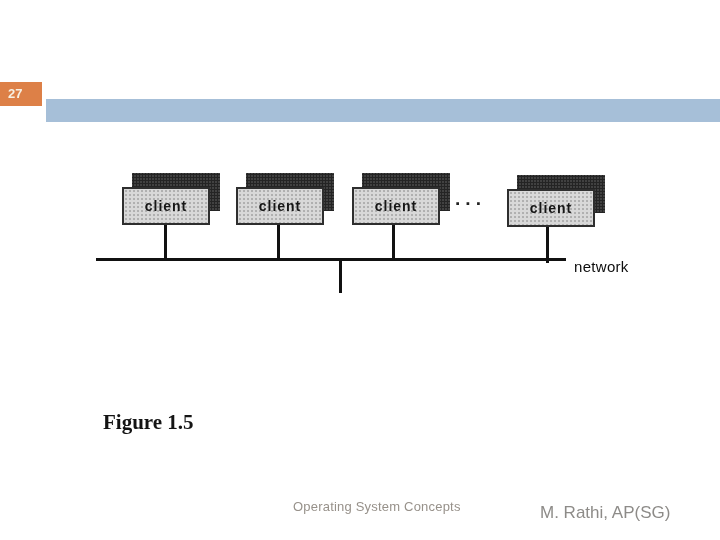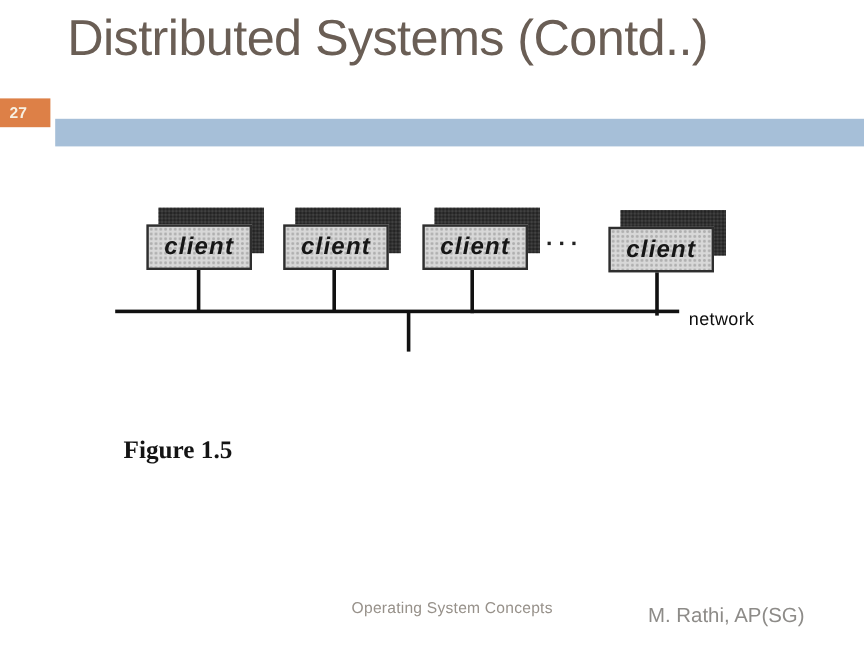--- a/index.html
+++ b/index.html
@@ -37,21 +37,21 @@
   .node.server .shadow{left:11px;top:-8px;}
   .node .front{
     position:absolute;left:0;top:0;width:100%;height:100%;
     background:#d8d8d8;
     background-image:radial-gradient(rgba(110,110,110,.38) 1px, transparent 1.3px);
     background-size:4px 4px;
     border:2px solid #2e2e2e;box-sizing:border-box;
     display:flex;align-items:center;justify-content:center;
   }
   .node .label{
-    font-size:20px;font-weight:bold;color:#161616;letter-spacing:1px;font-style:italic;
+    font-size:14px;font-weight:bold;color:#161616;letter-spacing:1px;
   }
   .c1{left:122px;top:187px;}
   .c2{left:236px;top:187px;}
   .c3{left:352px;top:187px;}
   .c4{left:507px;top:189px;}
   .server{left:297px;top:292px;width:86px;}
   .connector{position:absolute;width:3px;background:#111;}
   .conn1{left:164px;top:225px;height:34px;}
   .conn2{left:277px;top:225px;height:34px;}
   .conn3{left:392px;top:225px;height:36px;}
@@ -65,38 +65,37 @@
   .network-label{
     position:absolute;left:574px;top:258px;
     font-size:15px;font-weight:normal;color:#0d0d0d;letter-spacing:.3px;
   }
   
   .caption{
     position:absolute;left:103px;top:363px;width:560px;
     font-family:"Liberation Serif",serif;font-size:21px;color:#141414;
     display:flex;white-space:nowrap;
   }
-  .caption .fig-label{font-weight:bold;margin-right:28px;}
+  .caption .fig-label{font-weight:bold;margin-right:28px;margin-top:47px;}
   
   .footer-center{
     position:absolute;left:293px;top:499px;
     font-size:13px;color:#97918a;letter-spacing:.2px;
   }
   .footer-right{
     position:absolute;left:540px;top:503px;
     font-size:17px;color:#8d8b88;text-align:right;
   }
 </style>
 </head>
 <body>
 
 <div class="slide">
 
   <div class="title">
-    <div>Distributed Systems (Contd..)</div>
   </div>
 
   <div class="slide-num">27</div>
   <div class="header-bar"></div>
 
   <div class="diagram">
 
     <div class="node c1">
       <div class="shadow"></div>
       <div class="front">

